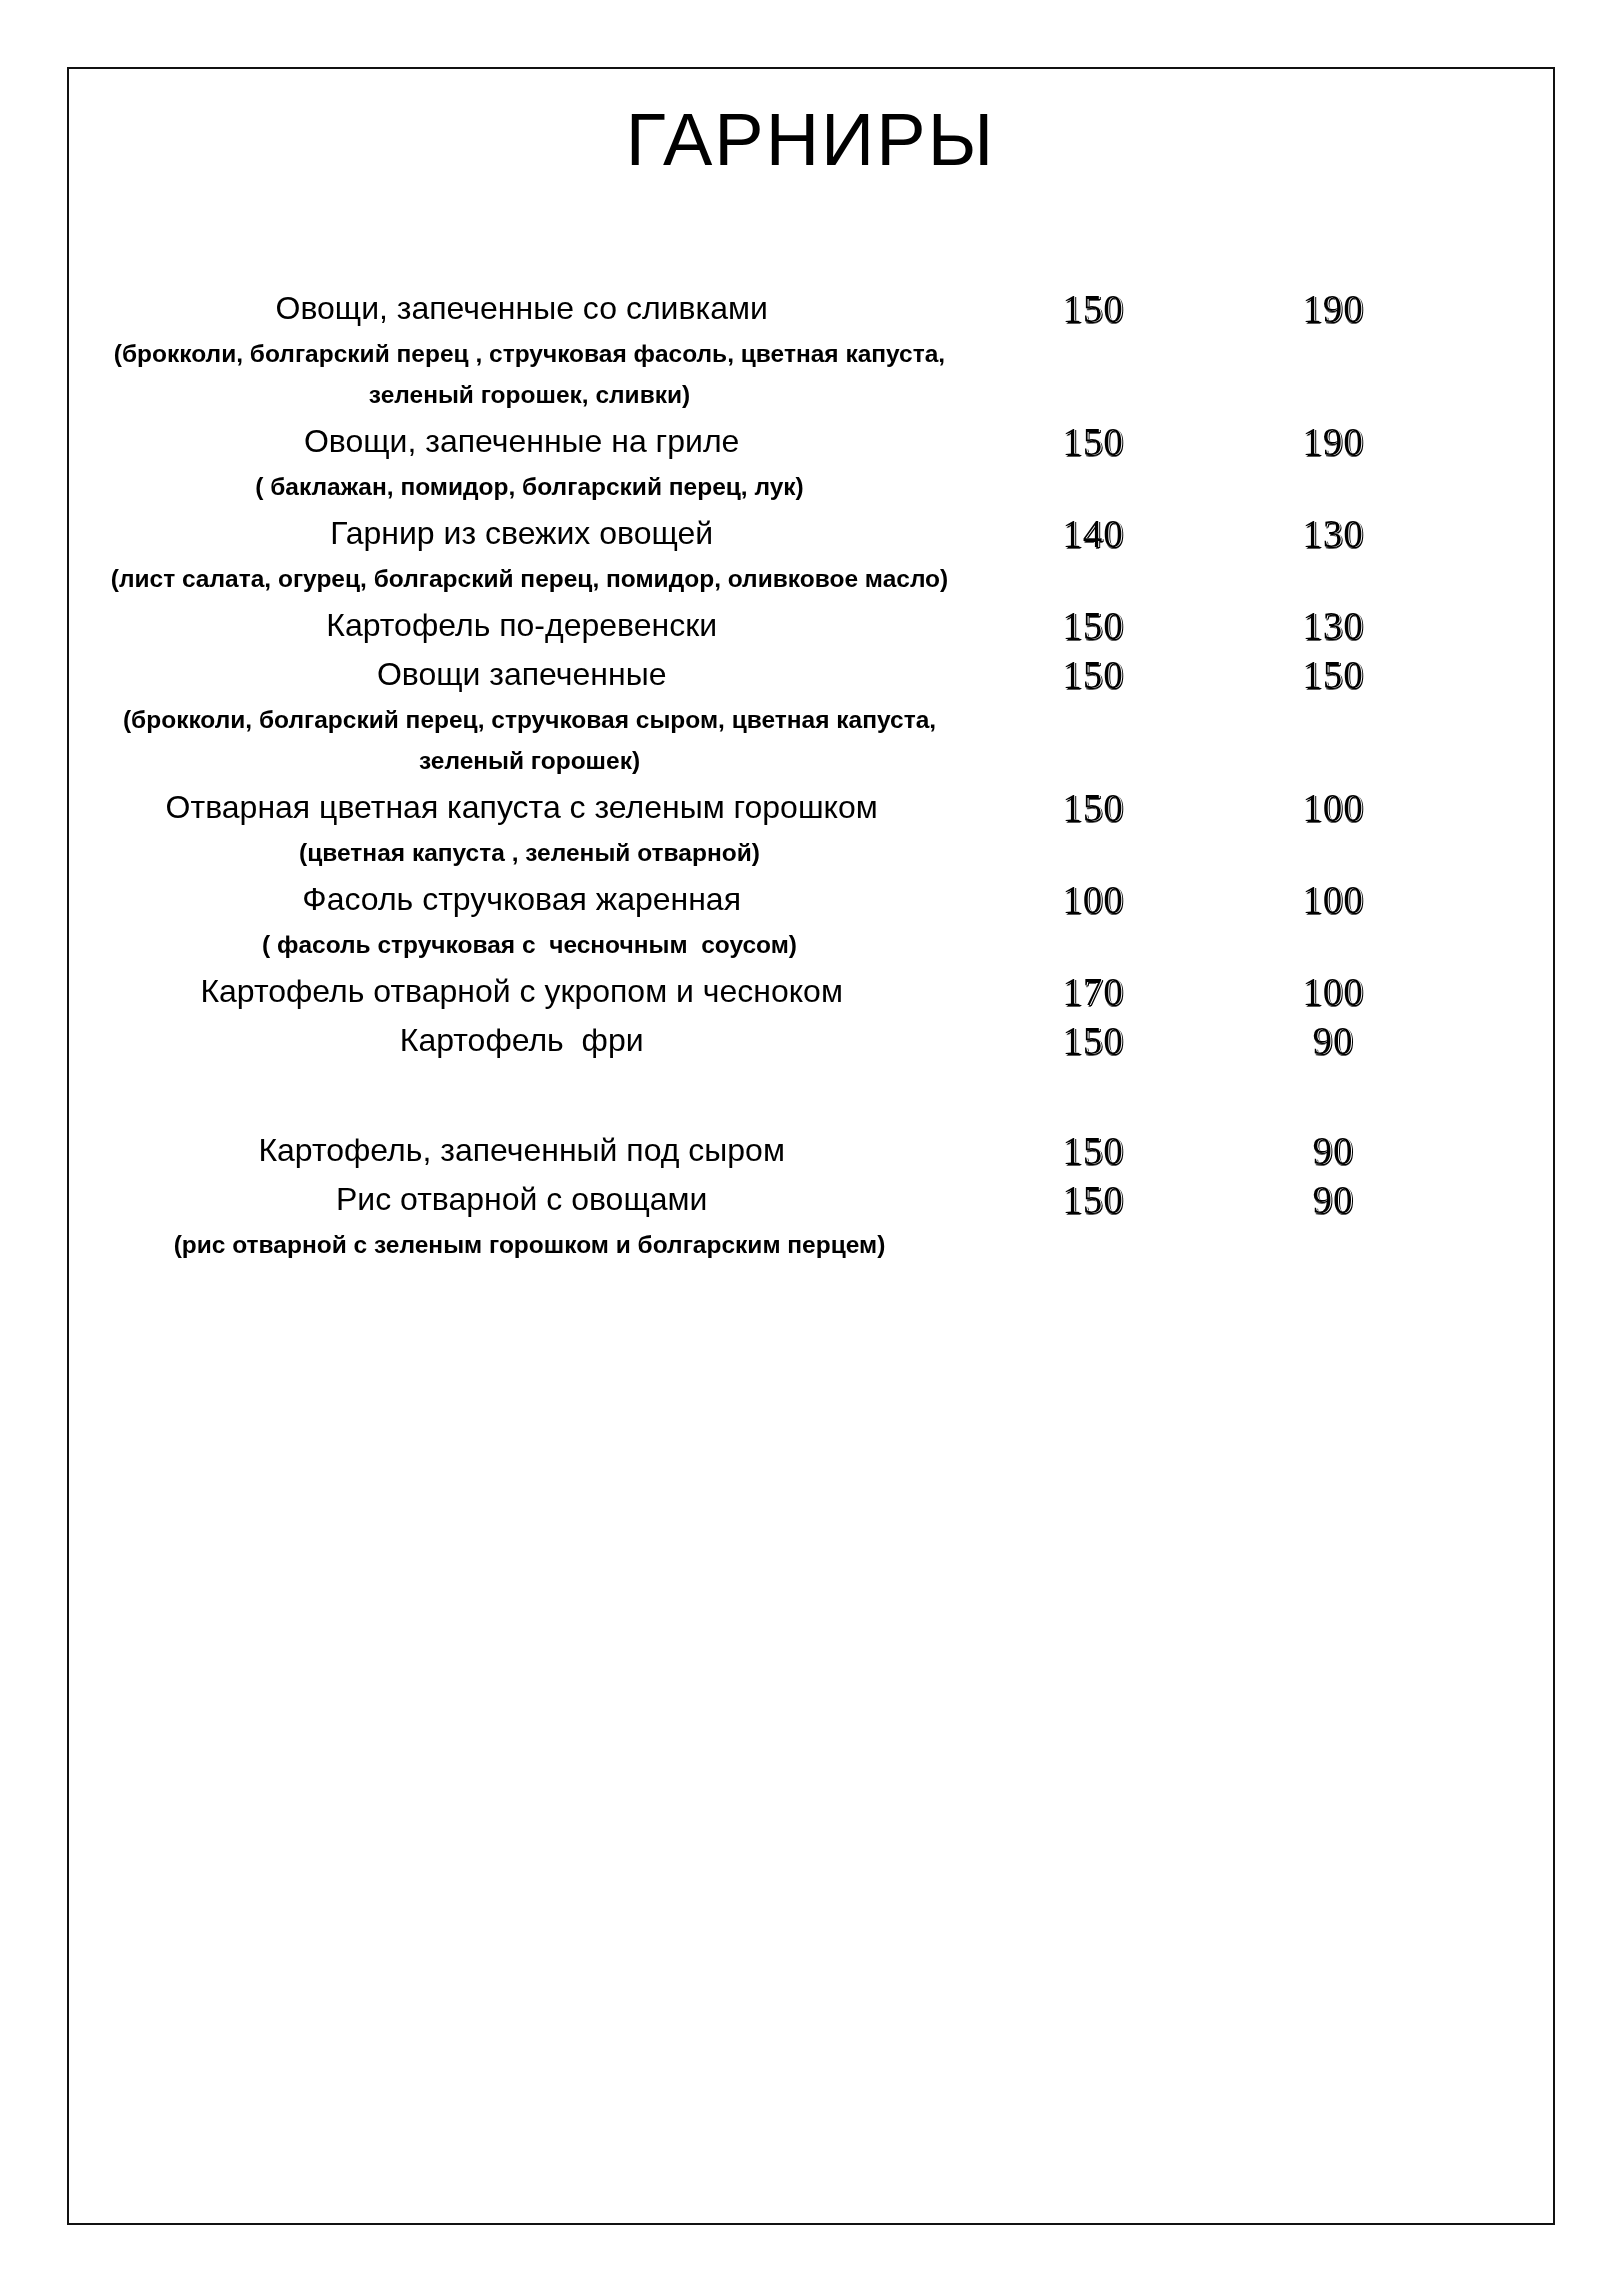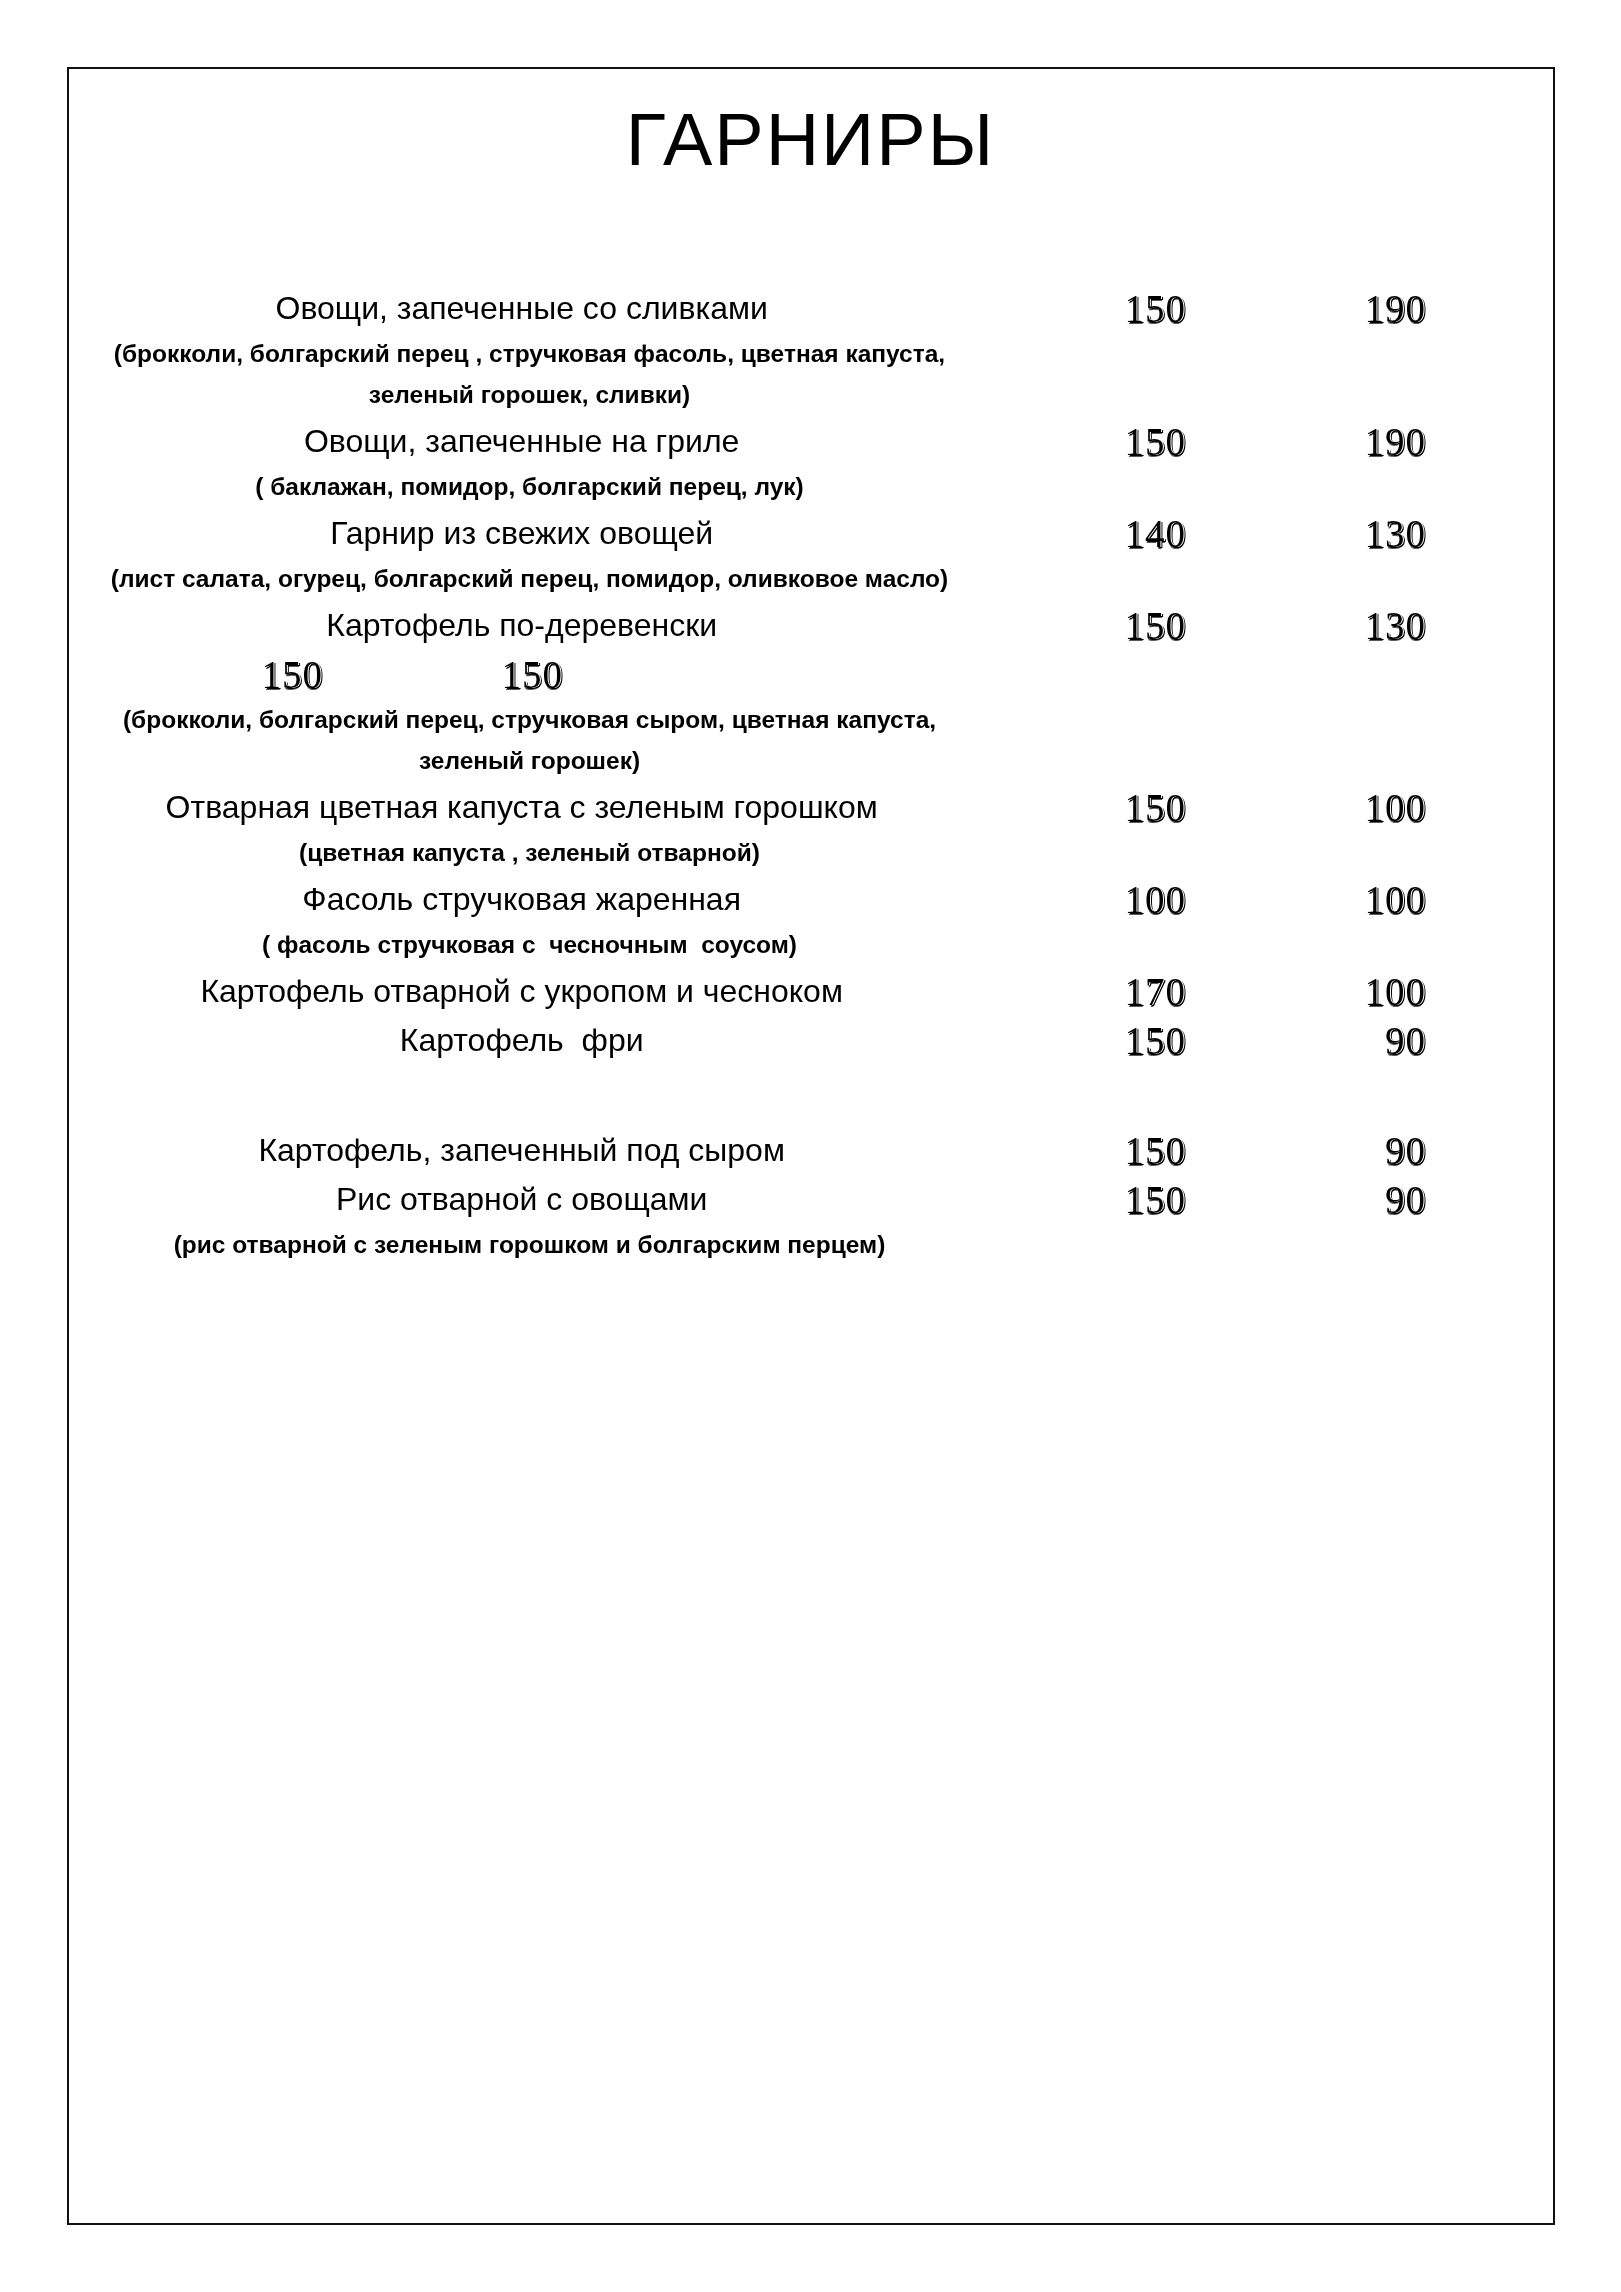--- a/index.html
+++ b/index.html
@@ -85,21 +85,21 @@
     font-size: 32px;
     font-weight: 400;
     line-height: 49px;
     color: #000000;
     white-space: pre-wrap;
   }
 
   .price {
     flex: 0 0 186px;
     width: 186px;
-    text-align: right;
+    text-align: center;
     font-family: "Liberation Serif", serif;
     font-size: 39px;
     font-weight: 400;
     line-height: 49px;
     color: #000000;
     letter-spacing: 1px;
     
     text-shadow:
        1px  0px 0px #ffffff,
        2px  1px 0px #000000,
@@ -162,20 +162,21 @@
       </div>
       <div class="menu-item">
         <div class="item-row">
           <div class="item-name">Картофель по-деревенски</div>
           <div class="price price-1">150</div>
           <div class="price price-2">130</div>
         </div>
       </div>
       <div class="menu-item">
         <div class="item-row">
+          <div class="item-name">Овощи запеченные</div>
           <div class="price price-1">150</div>
           <div class="price price-2">150</div>
         </div>
         <div class="item-desc">(брокколи, болгарский перец, стручковая сыром, цветная капуста, зеленый горошек)</div>
       </div>
       <div class="menu-item">
         <div class="item-row">
           <div class="item-name">Отварная цветная капуста с зеленым горошком</div>
           <div class="price price-1">150</div>
           <div class="price price-2">100</div>

